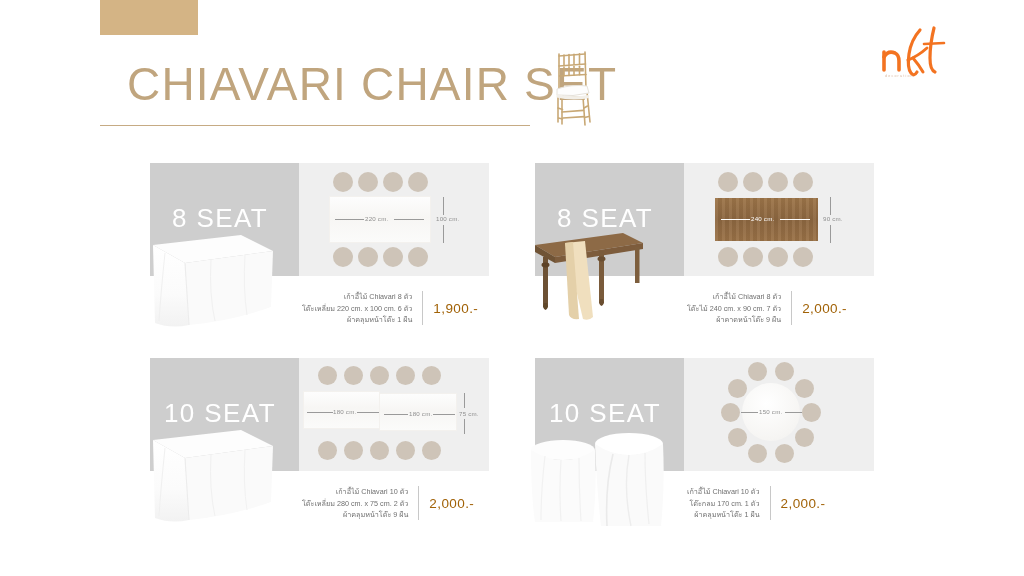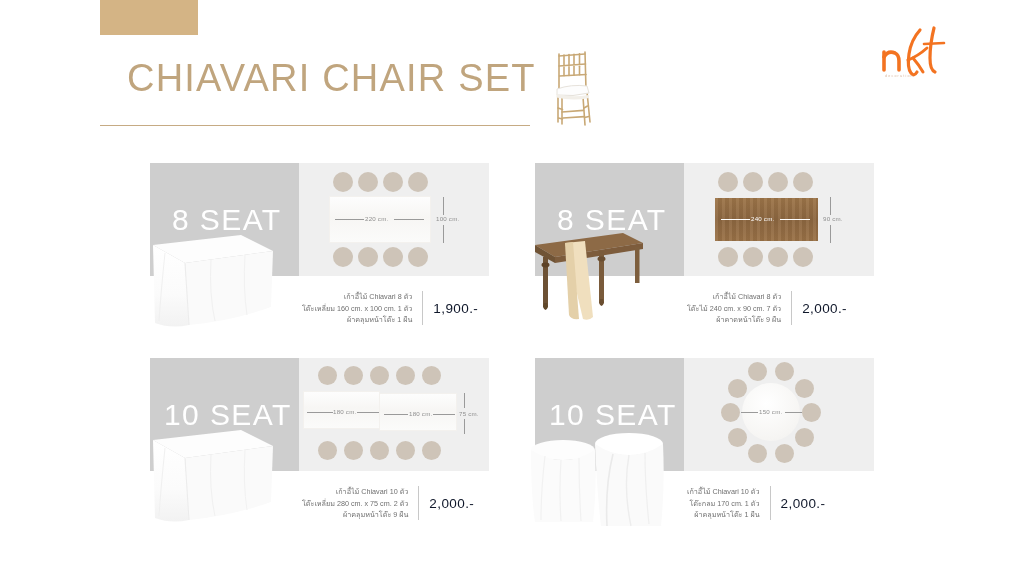--- a/index.html
+++ b/index.html
@@ -16,21 +16,21 @@
     position: absolute; left: 100px; top: 0; width: 98px; height: 35px;
     background: #d4b485;
   }
   .logo {
     position: absolute; right: 58px; top: 24px;
     width: 92px; height: 58px;
   }
   .logo svg { display:block; }
   .title {
     position: absolute; left: 127px; top: 57px;
-    font-size: 38px; letter-spacing: 1.2px;
+    font-size: 46px; letter-spacing: 1.2px;
     color: #c0a57e; font-weight: 400; white-space: nowrap;
   }
   .title-rule {
     position: absolute; left: 100px; top: 125px; width: 430px; height: 1px;
     background: #c6ab84;
   }
   .header-chair {
     position: absolute; left: 541px; top: 42px; width: 62px; height: 86px;
   }
 
@@ -40,21 +40,21 @@
   .panel-gray {
     position: absolute; left: 0; top: 0; width: 149px; height: 113px;
     background: #cecece;
   }
   .panel-light {
     position: absolute; left: 149px; top: 0; width: 190px; height: 113px;
     background: #efefef;
   }
   .seat-label {
     position: absolute; left: 22px; top: 40px;
-    color: #ffffff; font-size: 30px; letter-spacing: 1.4px;
+    color: #ffffff; font-size: 26px; letter-spacing: 1.4px;
     font-weight: 400; white-space: nowrap;
   }
   .seat-label.wide { left: 14px; }
 
   
   .photo { position: absolute; pointer-events: none; }
 
   
   .diagram { position: absolute; left: 149px; top: 0; width: 190px; height: 113px; }
   .chair-dot {
@@ -88,21 +88,21 @@
   
   .caption { position: absolute; display: flex; align-items: center; }
   .caption-lines {
     text-align: right; font-size: 7.2px; line-height: 11.5px;
     color: #6f6f6f; white-space: nowrap;
   }
   .caption-div {
     width: 1px; height: 34px; background: #c8c8c8; margin: 0 10px;
   }
   .caption-price {
-    font-size: 13.5px; color: #0f172a; letter-spacing: 0.4px; white-space: nowrap;
+    font-size: 13.5px; color: #a16207; letter-spacing: 0.4px; white-space: nowrap;
   }
 </style>
 </head>
 <body>
 
 <div class="slide">
 
   <div class="tan-bar"></div>
 
   <div class="title">CHIAVARI CHAIR SET</div>
@@ -200,21 +200,21 @@
         <div class="chair-dot" style="left:34px; top:84px; width:20px; height:20px;"></div>
         <div class="chair-dot" style="left:59px; top:84px; width:20px; height:20px;"></div>
         <div class="chair-dot" style="left:84px; top:84px; width:20px; height:20px;"></div>
         <div class="chair-dot" style="left:109px; top:84px; width:20px; height:20px;"></div>
       </div>
     </div>
 
     <div class="caption" style="left:152px; top:128px;">
       <div class="caption-lines">
         <div>เก้าอี้ไม้ Chiavari 8 ตัว</div>
-        <div>โต๊ะเหลี่ยม 160 cm. x 100 cm. 1 ตัว</div>
+        <div>โต๊ะเหลี่ยม 220 cm. x 100 cm. 6 ตัว</div>
         <div>ผ้าคลุมหน้าโต๊ะ 1 ผืน</div>
       </div>
       <div class="caption-div"></div>
       <div class="caption-price">1,900.-</div>
     </div>
   </div>
 
   <div class="card" style="left:535px; top:163px; width:339px;">
     <div class="card-panels">
       <div class="panel-gray"></div>

